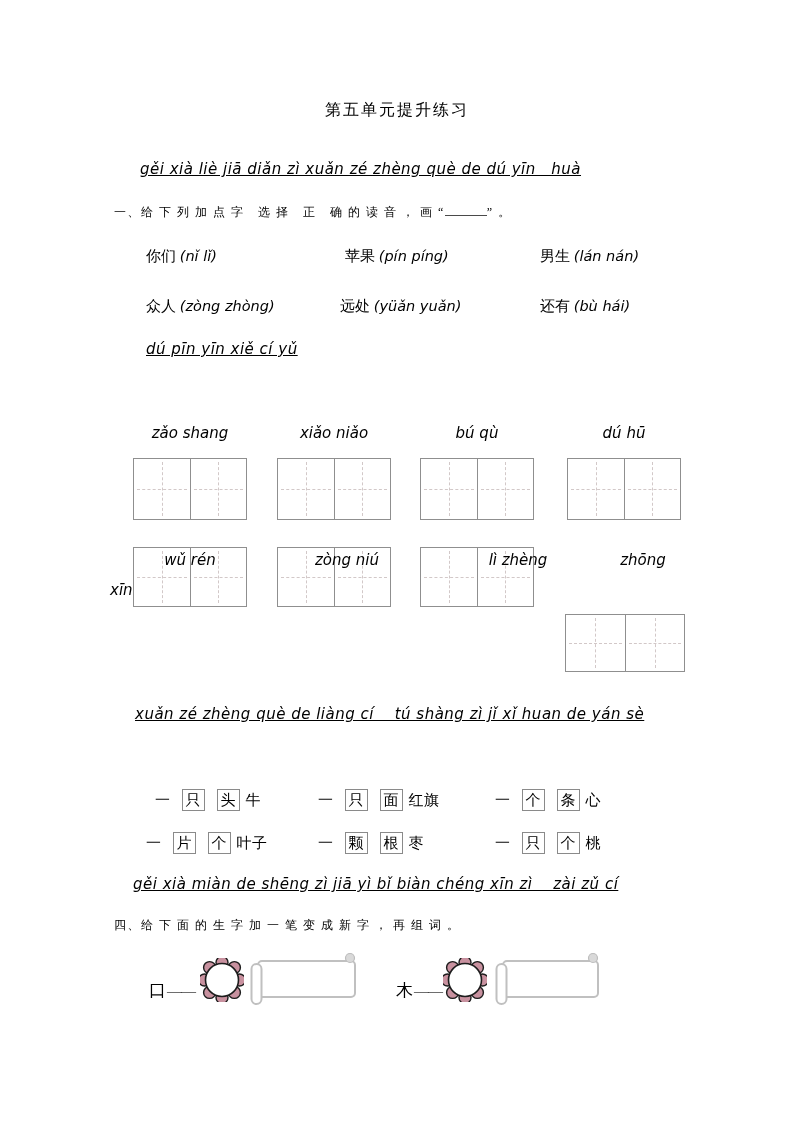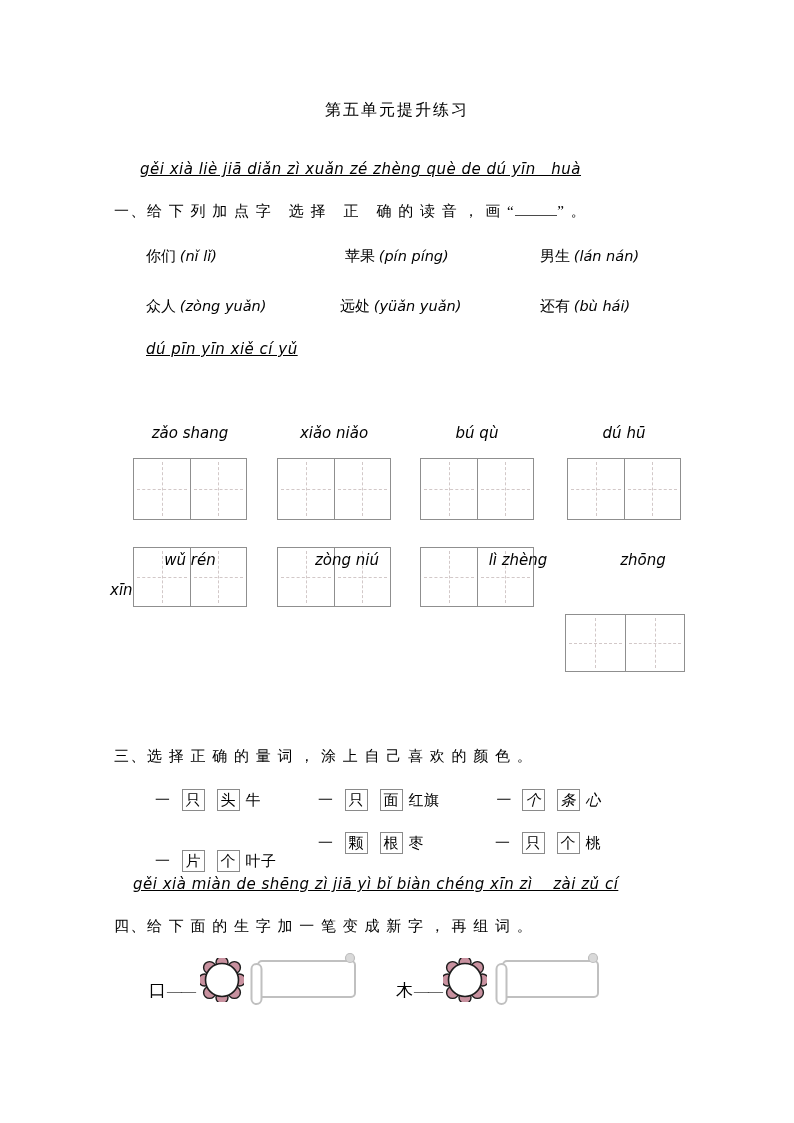--- a/index.html
+++ b/index.html
@@ -19,21 +19,21 @@
     font-size:16px;letter-spacing:2px;
   }
   .pinyin{
     font-family:"DejaVu Sans",sans-serif;
     font-style:italic;
     font-size:15px;
     letter-spacing:0.5px;
     text-decoration:underline;
   }
   .heading{
-    font-size:15px;
+    font-size:12px;
     letter-spacing:1.5px;
   }
   .blank-line{
     display:inline-block;
     width:42px;height:14px;
     border-bottom:1.5px solid #4a4a4a;
     vertical-align:baseline;
   }
   .word-item{font-size:15px;}
   .word-item .opts{
@@ -100,21 +100,21 @@
     <span>苹果</span>
     <span class="opts">(pín  píng)</span>
   </div>
   <div class="abs word-item" style="left:540px;top:247px;">
     <span>男生</span>
     <span class="opts">(lán  nán)</span>
   </div>
 
   <div class="abs word-item" style="left:146px;top:297px;">
     <span>众人</span>
-    <span class="opts">(zòng  yuǎn)</span>
+    <span class="opts">(zòng  zhòng)</span>
   </div>
   <div class="abs word-item" style="left:340px;top:297px;">
     <span>远处</span>
     <span class="opts">(yüǎn  yuǎn)</span>
   </div>
   <div class="abs word-item" style="left:540px;top:297px;">
     <span>还有</span>
     <span class="opts">(bù  hái)</span>
   </div>
 
@@ -159,33 +159,33 @@
   <div class="glabel" style="left:290px;top:551px;width:114px;">zòng  niú</div>
   <div class="glabel" style="left:468px;top:551px;width:100px;">lì   zhèng</div>
   <div class="glabel" style="left:613px;top:551px;width:60px;">zhōng</div>
   <div class="glabel" style="left:110px;top:581px;width:40px;text-align:left;">xīn</div>
 
   <div class="wgrid" style="left:565px;top:614px;width:120px;height:58px;">
       <div class="cell"></div>
       <div class="cell"></div>
     </div>
 
-  <div class="abs heading" style="left:114px;top:747px;">三、选 择  正   确 的  量 词 ，  涂  上 自 己 喜 欢  的 颜 色 。</div>
+  <div class="abs pinyin" style="left:135px;top:705px;">xuǎn zé zhèng què de liàng cí　 tú shàng zì jǐ xǐ huan de yán sè</div>
 
   <div class="abs mitem" style="left:155px;top:789px;">
     <span>一</span><span class="mbox first">只</span><span class="mbox">头</span><span>牛</span>
   </div>
   <div class="abs mitem" style="left:318px;top:789px;">
     <span>一</span><span class="mbox first">只</span><span class="mbox">面</span><span>红旗</span>
   </div>
-  <div class="abs mitem" style="left:495px;top:789px;font-style:italic;">
+  <div class="abs mitem" style="left:495px;top:789px;">
     <span>一</span><span class="mbox first">个</span><span class="mbox">条</span><span>心</span>
   </div>
 
-  <div class="abs mitem" style="left:155px;top:832px;margin-top:18px;">
+  <div class="abs mitem" style="left:146px;top:832px;">
     <span>一</span><span class="mbox first">片</span><span class="mbox">个</span><span>叶子</span>
   </div>
   <div class="abs mitem" style="left:318px;top:832px;">
     <span>一</span><span class="mbox first">颗</span><span class="mbox">根</span><span>枣</span>
   </div>
   <div class="abs mitem" style="left:495px;top:832px;">
     <span>一</span><span class="mbox first">只</span><span class="mbox">个</span><span>桃</span>
   </div>
 
   <div class="abs heading" style="left:114px;top:917px;">四、给 下 面 的   生 字 加 一 笔 变   成   新 字 ， 再 组 词 。</div>

